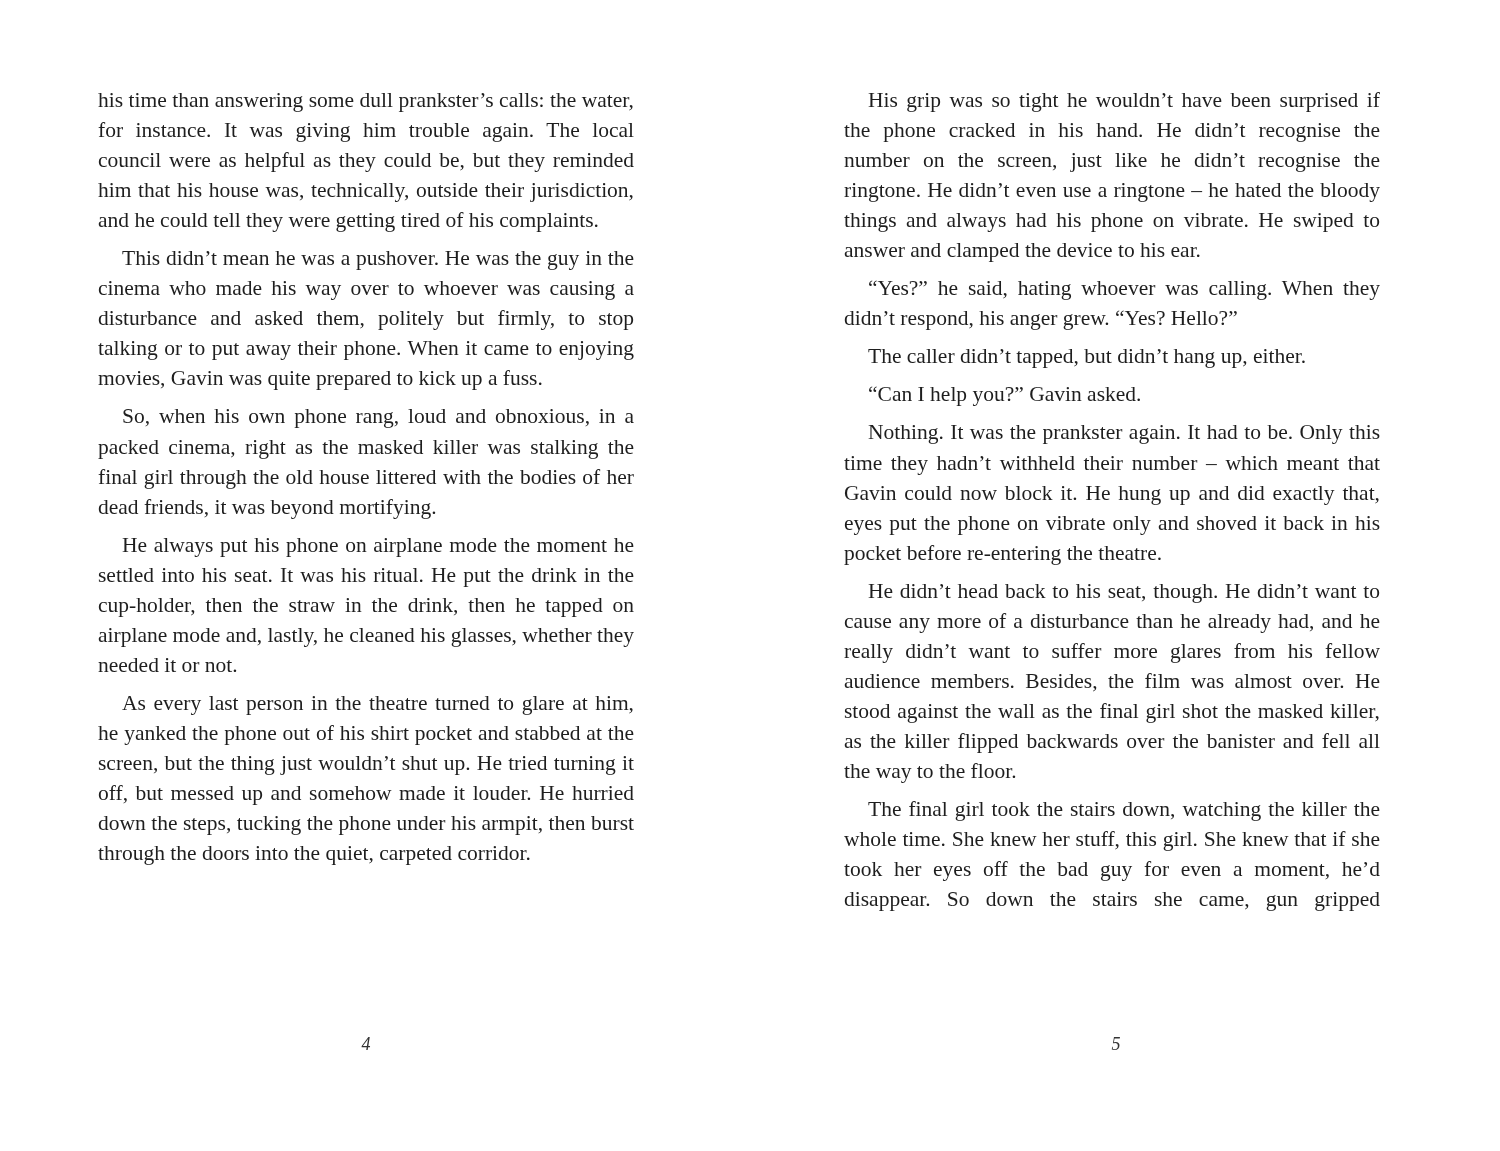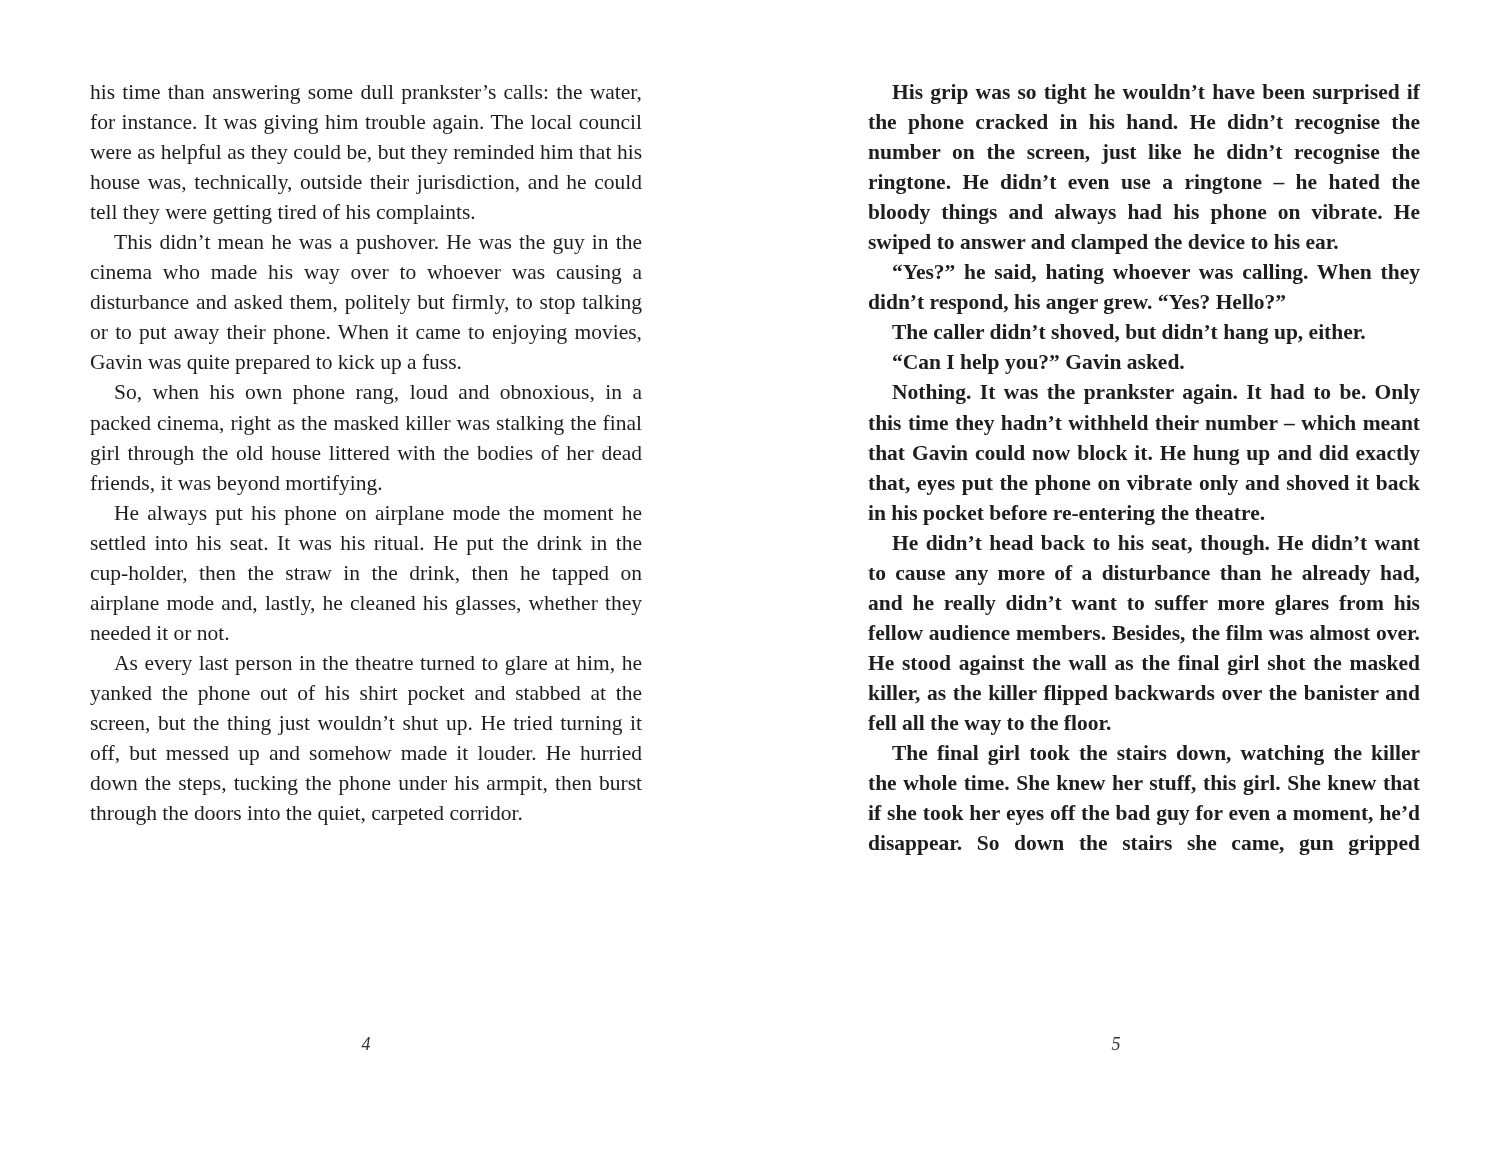--- a/index.html
+++ b/index.html
@@ -7,23 +7,23 @@
     .page {
       position: absolute;
       top: 77px;
       width: 552px;
       font-family: "Liberation Serif", "DejaVu Serif", serif;
       font-size: 21.5px;
       line-height: 30.05px;
       color: #1e1e1e;
     }
     .page.left { left: 90px; }
-    .page.right { left: 868px; font-weight: bold; }
+    .page.right { left: 836px; }
     .para {
-      margin: 0;
+      margin: 8px;
       text-align: justify;
       text-indent: 24px;
       hyphens: none;
     }
     .para.noindent { text-indent: 0; }
     .para.cont-end { text-align-last: justify; }
     .folio {
       position: absolute;
       top: 1034px;
       font-family: "Liberation Serif", "DejaVu Serif", serif;
@@ -43,21 +43,21 @@
   <p class="para noindent">his time than answering some dull prankster’s calls: the water, for instance. It was giving him trouble again. The local council were as helpful as they could be, but they reminded him that his house was, technically, outside their jurisdiction, and he could tell they were getting tired of his complaints.</p>
   <p class="para">This didn’t mean he was a pushover. He was the guy in the cinema who made his way over to whoever was causing a disturbance and asked them, politely but firmly, to stop talking or to put away their phone. When it came to enjoying movies, Gavin was quite prepared to kick up a fuss.</p>
   <p class="para">So, when his own phone rang, loud and obnoxious, in a packed cinema, right as the masked killer was stalking the final girl through the old house littered with the bodies of her dead friends, it was beyond mortifying.</p>
   <p class="para">He always put his phone on airplane mode the moment he settled into his seat. It was his ritual. He put the drink in the cup-holder, then the straw in the drink, then he tapped on airplane mode and, lastly, he cleaned his glasses, whether they needed it or not.</p>
   <p class="para">As every last person in the theatre turned to glare at him, he yanked the phone out of his shirt pocket and stabbed at the screen, but the thing just wouldn’t shut up. He tried turning it off, but messed up and somehow made it louder. He hurried down the steps, tucking the phone under his armpit, then burst through the doors into the quiet, carpeted corridor.</p>
 </div>
 
 <div class="page right">
   <p class="para">His grip was so tight he wouldn’t have been surprised if the phone cracked in his hand. He didn’t recognise the number on the screen, just like he didn’t recognise the ringtone. He didn’t even use a ringtone – he hated the bloody things and always had his phone on vibrate. He swiped to answer and clamped the device to his ear.</p>
   <p class="para">“Yes?” he said, hating whoever was calling. When they didn’t respond, his anger grew. “Yes? Hello?”</p>
-  <p class="para">The caller didn’t shoved, but didn’t hang up, either.</p>
+  <p class="para">The caller didn’t tapped, but didn’t hang up, either.</p>
   <p class="para">“Can I help you?” Gavin asked.</p>
   <p class="para">Nothing. It was the prankster again. It had to be. Only this time they hadn’t withheld their number – which meant that Gavin could now block it. He hung up and did exactly that, eyes put the phone on vibrate only and shoved it back in his pocket before re-entering the theatre.</p>
   <p class="para">He didn’t head back to his seat, though. He didn’t want to cause any more of a disturbance than he already had, and he really didn’t want to suffer more glares from his fellow audience members. Besides, the film was almost over. He stood against the wall as the final girl shot the masked killer, as the killer flipped backwards over the banister and fell all the way to the floor.</p>
   <p class="para cont-end">The final girl took the stairs down, watching the killer the whole time. She knew her stuff, this girl. She knew that if she took her eyes off the bad guy for even a moment, he’d disappear. So down the stairs she came, gun gripped</p>
 </div>
 
 <div class="folio left">4</div>
 <div class="folio right">5</div>
 
 </body></html>

